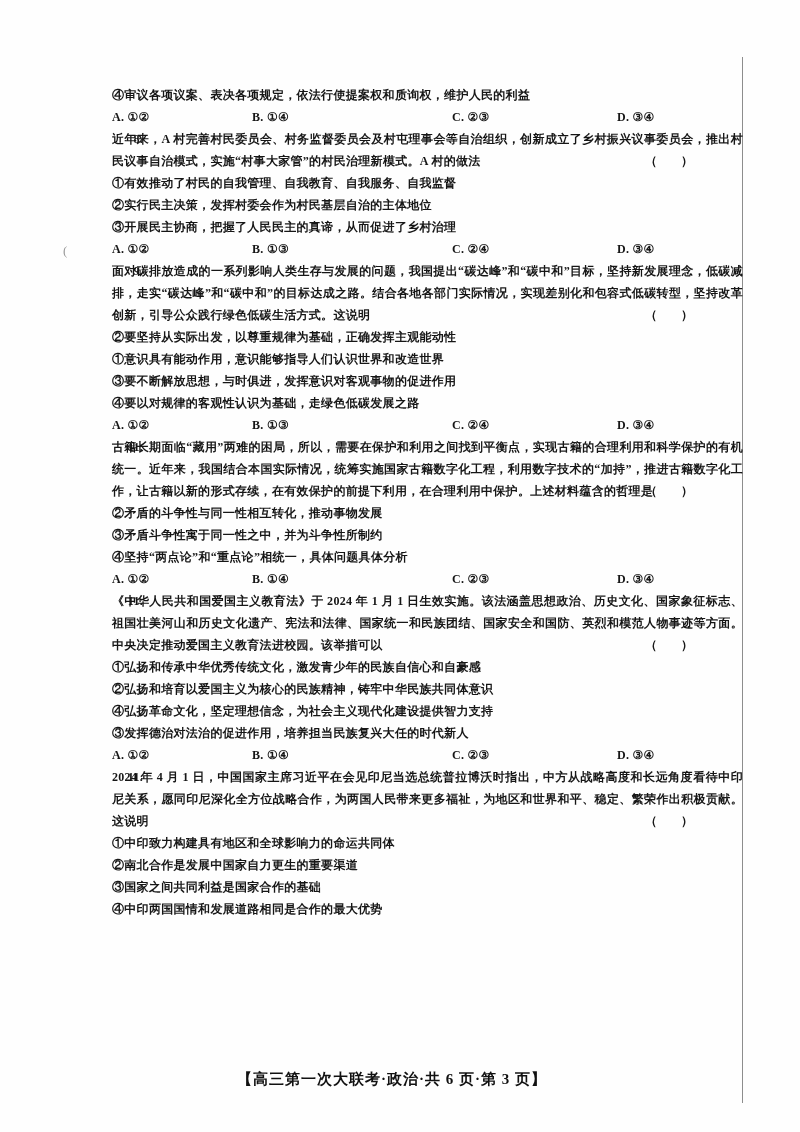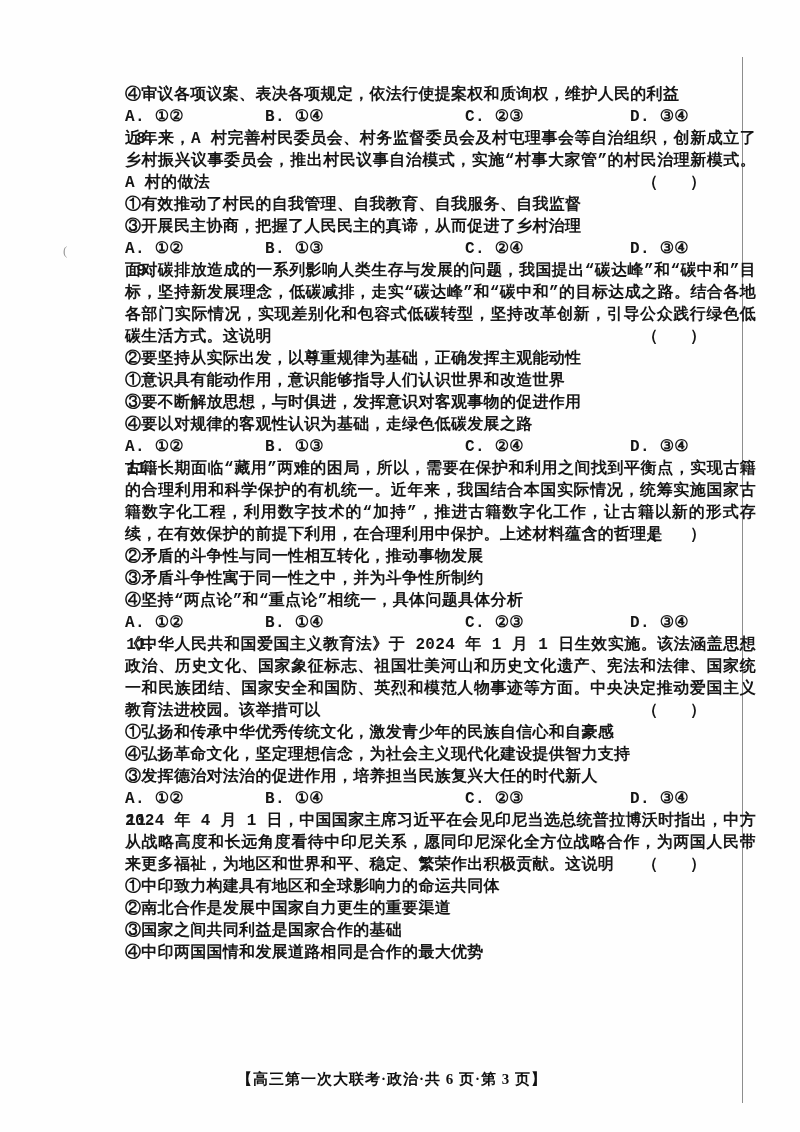--- a/index.html
+++ b/index.html
@@ -21,29 +21,28 @@
   }
   .scan-artifact {
     position: absolute;
     left: 63px;
     top: 243px;
     font-size: 13px;
     color: #9a9a9a;
   }
   .content {
     position: absolute;
-    left: 88px;
+    left: 75px;
     top: 84px;
     width: 668px;
-    font-size: 16px;
+    font-size: 12px;
     line-height: 22px;
     font-weight: 600;
     letter-spacing: 0.3px;
     text-align: justify;
-    font-family: Liberation Mono, monospace;
   }
   .q { position: relative; padding-left: 37px; }
   .qnum {
     position: absolute;
     left: 0;
     top: 0;
     width: 31px;
     text-align: right;
     white-space: nowrap;
   }
@@ -91,20 +90,21 @@
       <span class="choice">D. ③④</span>
     </div>
   </div>
 
   <div class="q">
     <div class="stem">
       <span class="qnum">8.</span><span>近年来，A 村完善村民委员会、村务监督委员会及村屯理事会等自治组织，创新成立了乡村振兴议事委员会，推出村民议事自治模式，实施“村事大家管”的村民治理新模式。A 村的做法</span>
       <span class="bracket">（　　）</span>
     </div>
     <span class="opt">①有效推动了村民的自我管理、自我教育、自我服务、自我监督</span>
+    <span class="opt">②实行民主决策，发挥村委会作为村民基层自治的主体地位</span>
     <span class="opt">③开展民主协商，把握了人民民主的真谛，从而促进了乡村治理</span>
     <div class="choices">
       <span class="choice">A. ①②</span>
       <span class="choice">B. ①③</span>
       <span class="choice">C. ②④</span>
       <span class="choice">D. ③④</span>
     </div>
   </div>
 
   <div class="q">
@@ -139,20 +139,21 @@
       <span class="choice">D. ③④</span>
     </div>
   </div>
 
   <div class="q">
     <div class="stem">
       <span class="qnum">11.</span><span>《中华人民共和国爱国主义教育法》于 2024 年 1 月 1 日生效实施。该法涵盖思想政治、历史文化、国家象征标志、祖国壮美河山和历史文化遗产、宪法和法律、国家统一和民族团结、国家安全和国防、英烈和模范人物事迹等方面。中央决定推动爱国主义教育法进校园。该举措可以</span>
       <span class="bracket">（　　）</span>
     </div>
     <span class="opt">①弘扬和传承中华优秀传统文化，激发青少年的民族自信心和自豪感</span>
+    <span class="opt">②弘扬和培育以爱国主义为核心的民族精神，铸牢中华民族共同体意识</span>
     <span class="opt">④弘扬革命文化，坚定理想信念，为社会主义现代化建设提供智力支持</span>
     <span class="opt">③发挥德治对法治的促进作用，培养担当民族复兴大任的时代新人</span>
     <div class="choices">
       <span class="choice">A. ①②</span>
       <span class="choice">B. ①④</span>
       <span class="choice">C. ②③</span>
       <span class="choice">D. ③④</span>
     </div>
   </div>
 

